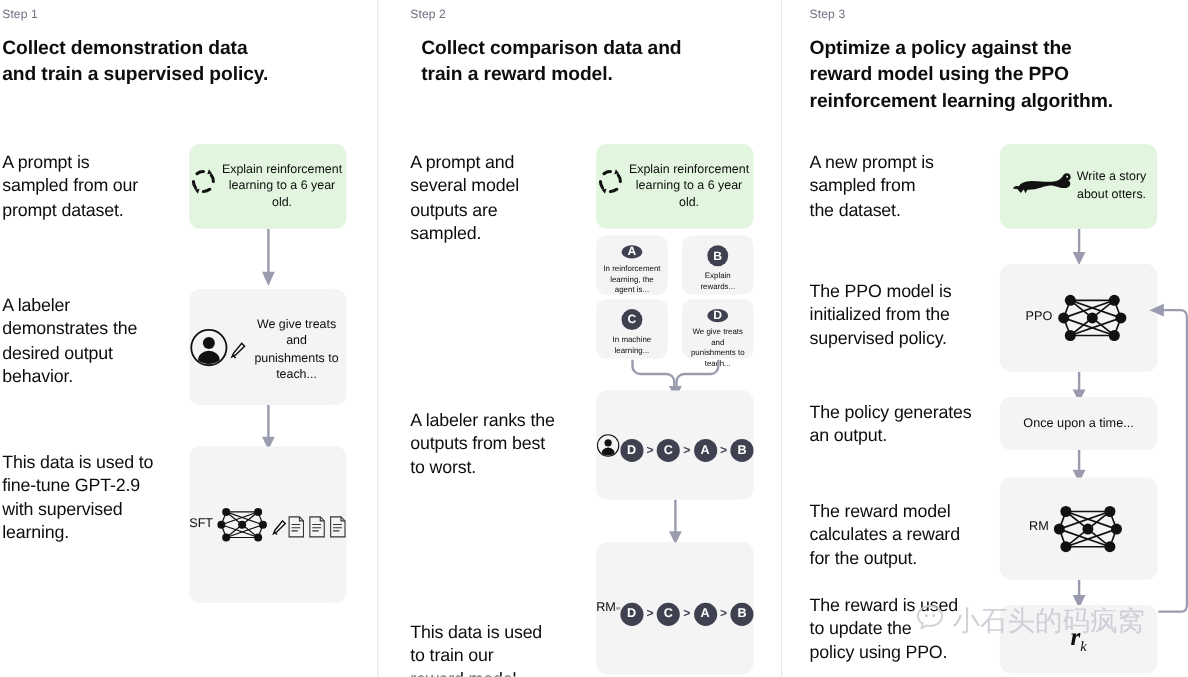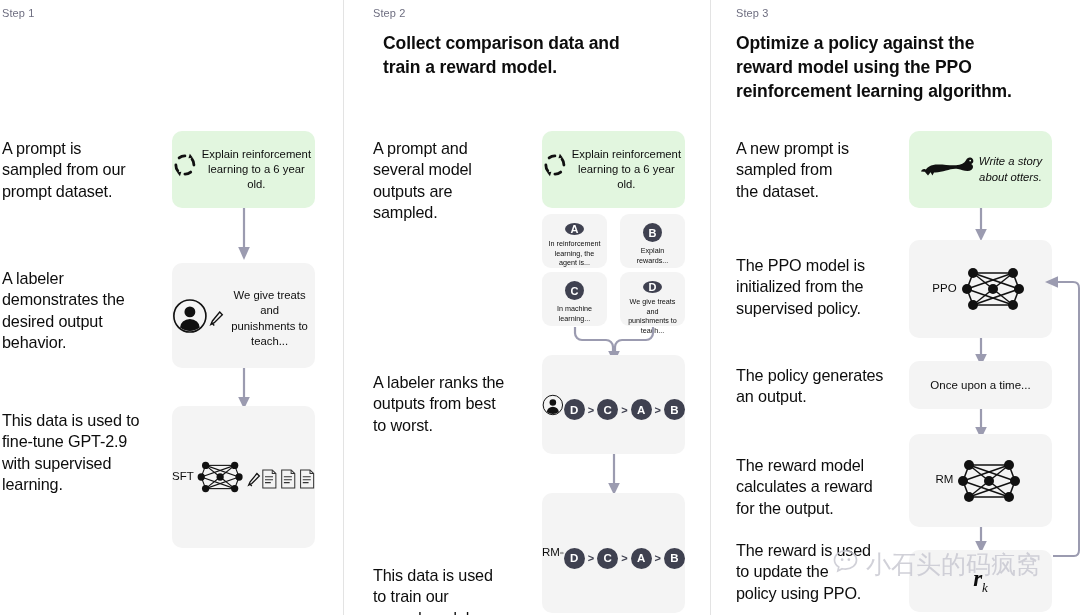--- a/index.html
+++ b/index.html
@@ -150,20 +150,22 @@
 </head>
 <body>
 
 <div class="board">
 
   <div class="divider div1"></div>
   <div class="divider div2"></div>
 
   <div class="col col1">
     <div class="step-label" style="left:2px; top:7px;">Step 1</div>
+    <div class="step-title" style="left:2px; top:31px; width:330px; white-space:pre-line;">Collect demonstration data
+and train a supervised policy.</div>
 
     <div class="caption" style="left:2px; top:138px; width:165px; white-space:pre-line;">A prompt is
 sampled from our
 prompt dataset.</div>
     <div class="caption" style="left:2px; top:268px; width:165px; white-space:pre-line;">A labeler
 demonstrates the
 desired output
 behavior.</div>
     <div class="caption" style="left:2px; top:410px; width:168px; white-space:pre-line;">This data is used to
 fine-tune GPT-2.9
@@ -406,21 +408,21 @@
         <path d="M6 19 C7 14 12 11.5 19 11.5 C26 11.5 31 12.5 37 12.2
                  C42 11.9 45.5 10 47 7.2 C48 5.2 49.6 4.2 51.5 4.6
                  C53.4 5 54.6 6.6 54.3 8.5 C54.1 9.8 53.2 10.7 52 11
                  C53.4 11.6 54.2 12.8 54 14.2 C53.7 16.5 51.4 18 48.6 18
                  C45 18 42 16.6 39 16 C35 15.2 31 16.4 27 17.6
                  C23 18.8 19 19.6 15 19.4 L13.4 22.6 L11.6 19.2
                  L9 22.4 Z" fill="#111111"></path>
         <circle cx="51.2" cy="7.6" r="0.9" fill="#e2f6df"></circle>
         <path d="M2 18.5 C2.6 16.5 4.2 15.6 6.2 16.2 C7.6 16.6 8.2 17.6 8 19 Z" fill="#111111"></path>
       </svg>
-      <div class="card-text" style="white-space:pre-line;font-style:italic;">Write a story
+      <div class="card-text" style="white-space:pre-line;">Write a story
 about otters.</div>
     </div>
 
     <svg class="conn" style="left:254px; top:208px;" width="32" height="36" viewBox="0 0 32 36">
       <line x1="16" y1="0" x2="16" y2="22" stroke="#9b9bb0" stroke-width="2.2"></line>
       <path d="M16 33 L10.2 21 L21.8 21 Z" fill="#9b9bb0"></path>
     </svg>
 
     <div class="card" style="left:198px; top:240px; width:143px; height:98px;">
       <div class="card-label" style="margin-bottom:3px;">PPO</div>

